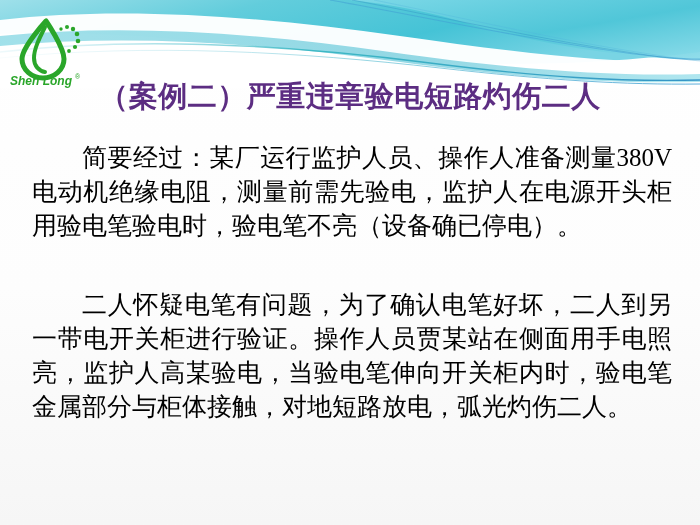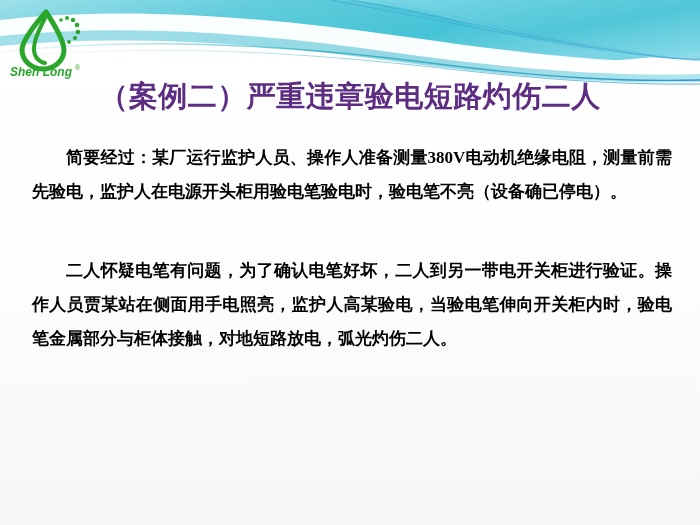--- a/index.html
+++ b/index.html
@@ -34,21 +34,21 @@
   .banner svg {
     display: block;
     width: 700px;
     height: 88px;
   }
 
   
   .logo {
     position: absolute;
     left: 8px;
-    top: 6px;
+    top: 15px;
     width: 86px;
     height: 74px;
     z-index: 6;
   }
   .logo svg {
     display: block;
     width: 86px;
     height: 74px;
   }
 
@@ -71,22 +71,22 @@
 
   
   .body-copy {
     position: absolute;
     left: 32px;
     top: 141px;
     width: 640px;
     z-index: 4;
     color: #000000;
     font-family: "Liberation Serif", "DejaVu Serif", serif;
-    font-weight: bold;
-    font-size: 17px;
+    font-weight: normal;
+    font-size: 25px;
     line-height: 34px;
     text-align: justify;
     text-justify: inter-ideograph;
   }
   .para {
     margin: 0 0 4px 0;
     text-indent: 2em;
   }
   .para:last-child {
     margin-bottom: 0;

